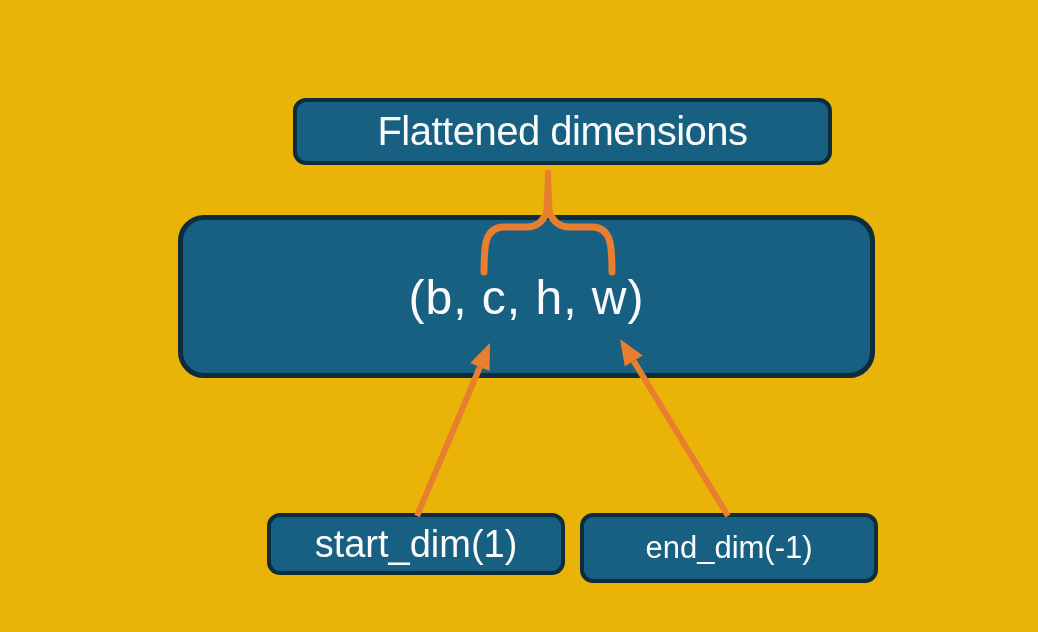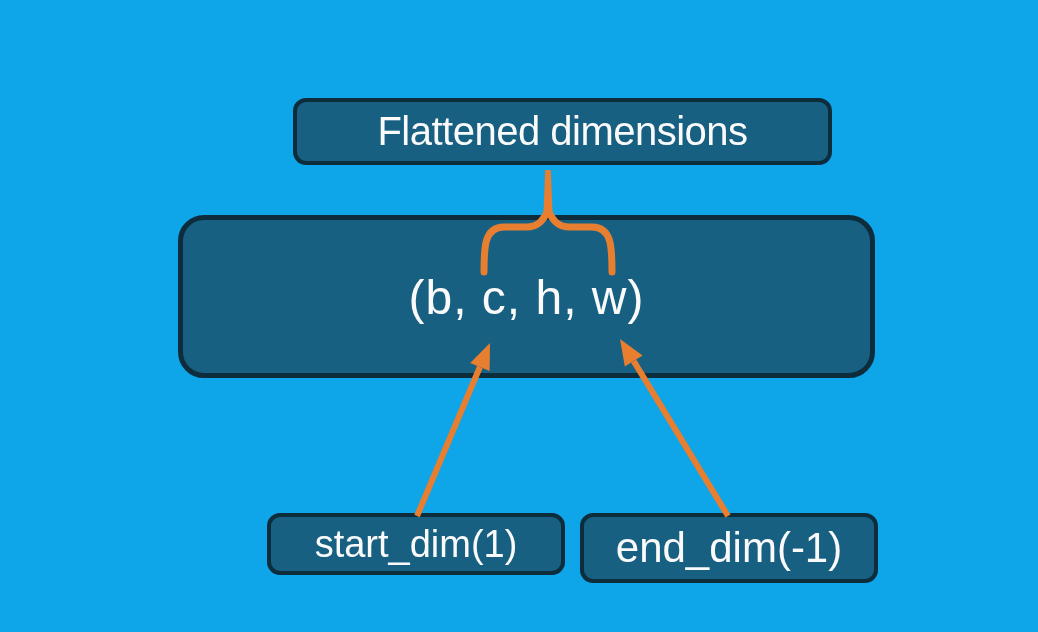--- a/index.html
+++ b/index.html
@@ -1,20 +1,20 @@
 <!DOCTYPE html>
 <html><head>
 <meta charset="utf-8">
 <style>
   html, body { margin: 0; padding: 0; background: #ffffff; }
   .canvas {
     position: relative;
     width: 1038px;
     height: 632px;
-    background: #0ea5e9;
+    background: #eab308;
     overflow: hidden;
     font-family: "Liberation Sans", sans-serif;
   }
   .node {
     position: absolute;
     box-sizing: border-box;
     background: #176082;
     border: 4px solid #0D2D3C;
     border-radius: 13px;
     display: flex;
@@ -32,21 +32,21 @@
     border-width: 5px; border-radius: 26px;
     font-size: 48px; letter-spacing: 1px;
     padding-top: 1px;
   }
   #node-start {
     left: 267px; top: 513px; width: 298px; height: 62px;
     font-size: 38px;
   }
   #node-end {
     left: 580px; top: 513px; width: 298px; height: 70px;
-    font-size: 42px;
+    font-size: 31px;
   }
   .overlay {
     position: absolute;
     left: 0; top: 0;
     width: 1038px; height: 632px;
     pointer-events: none;
   }
 </style>
 </head>
 <body>

